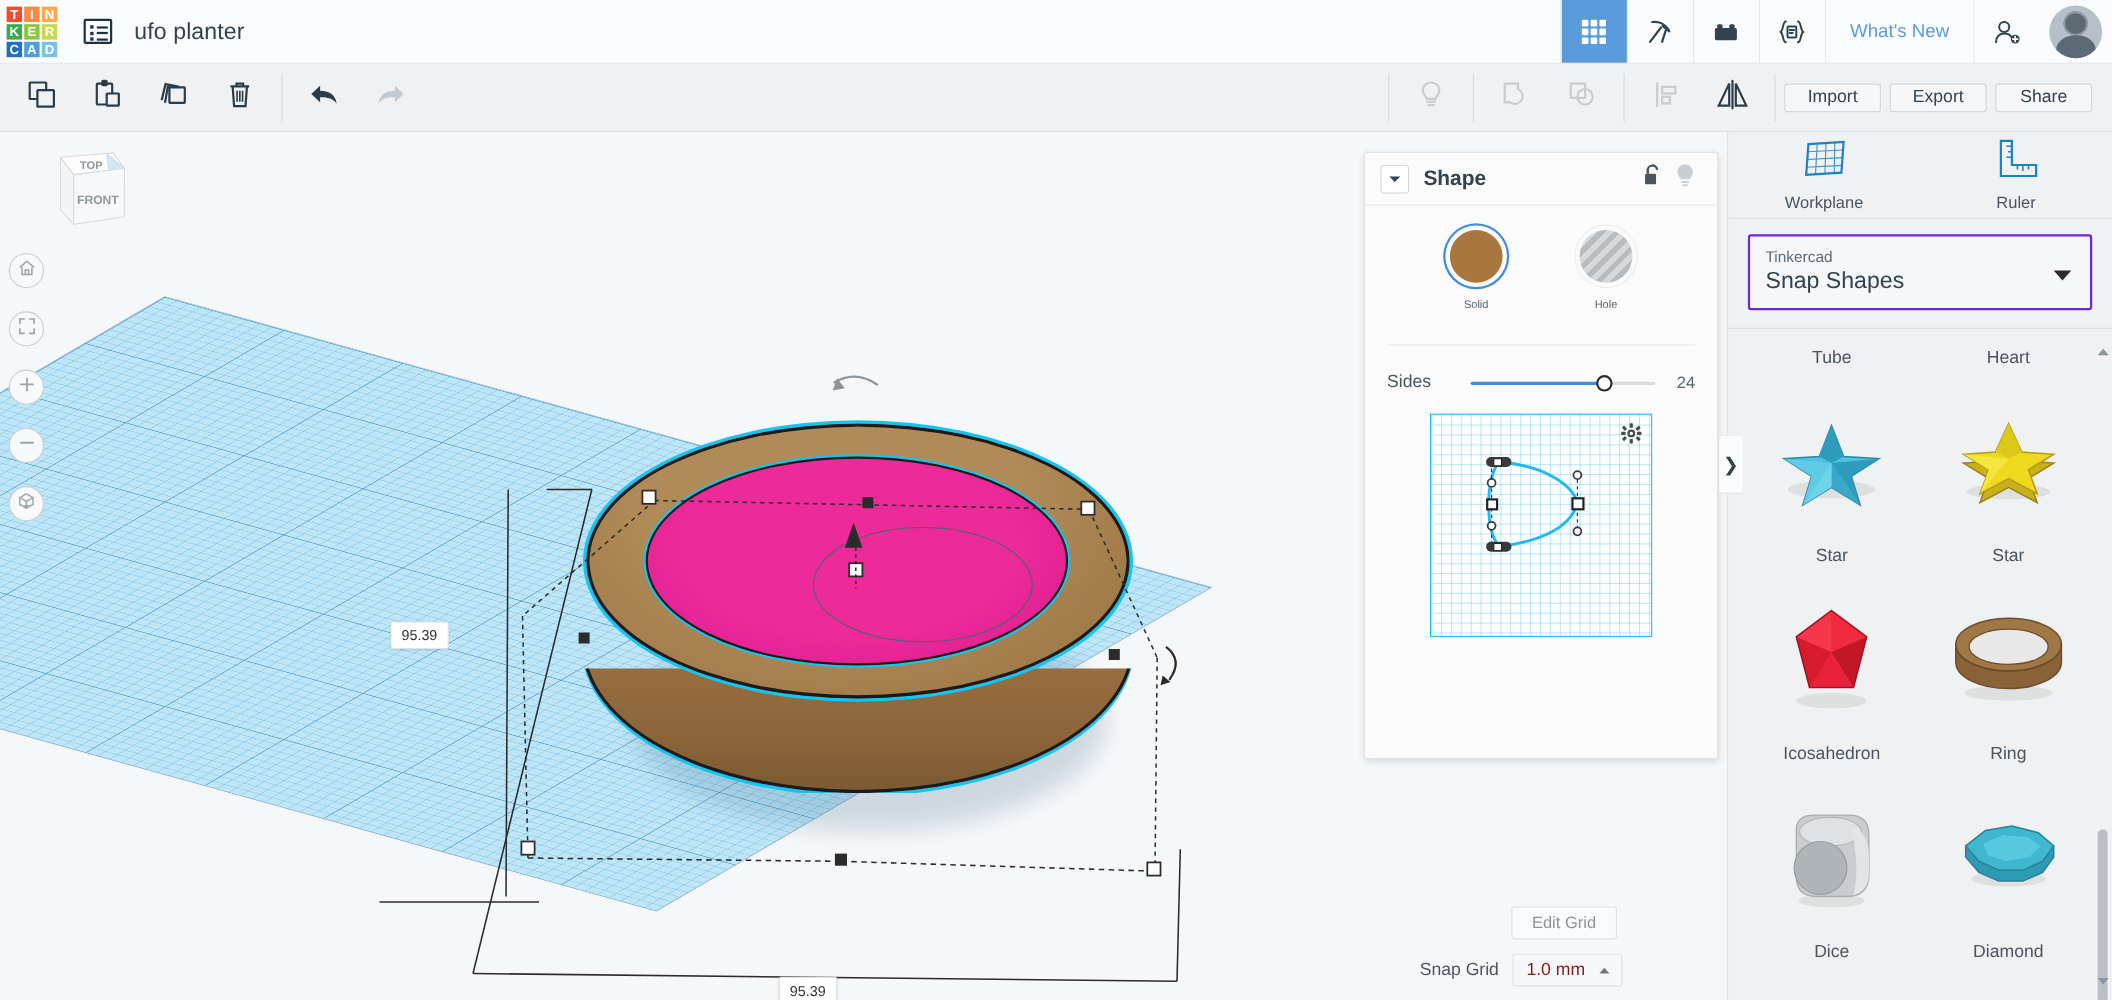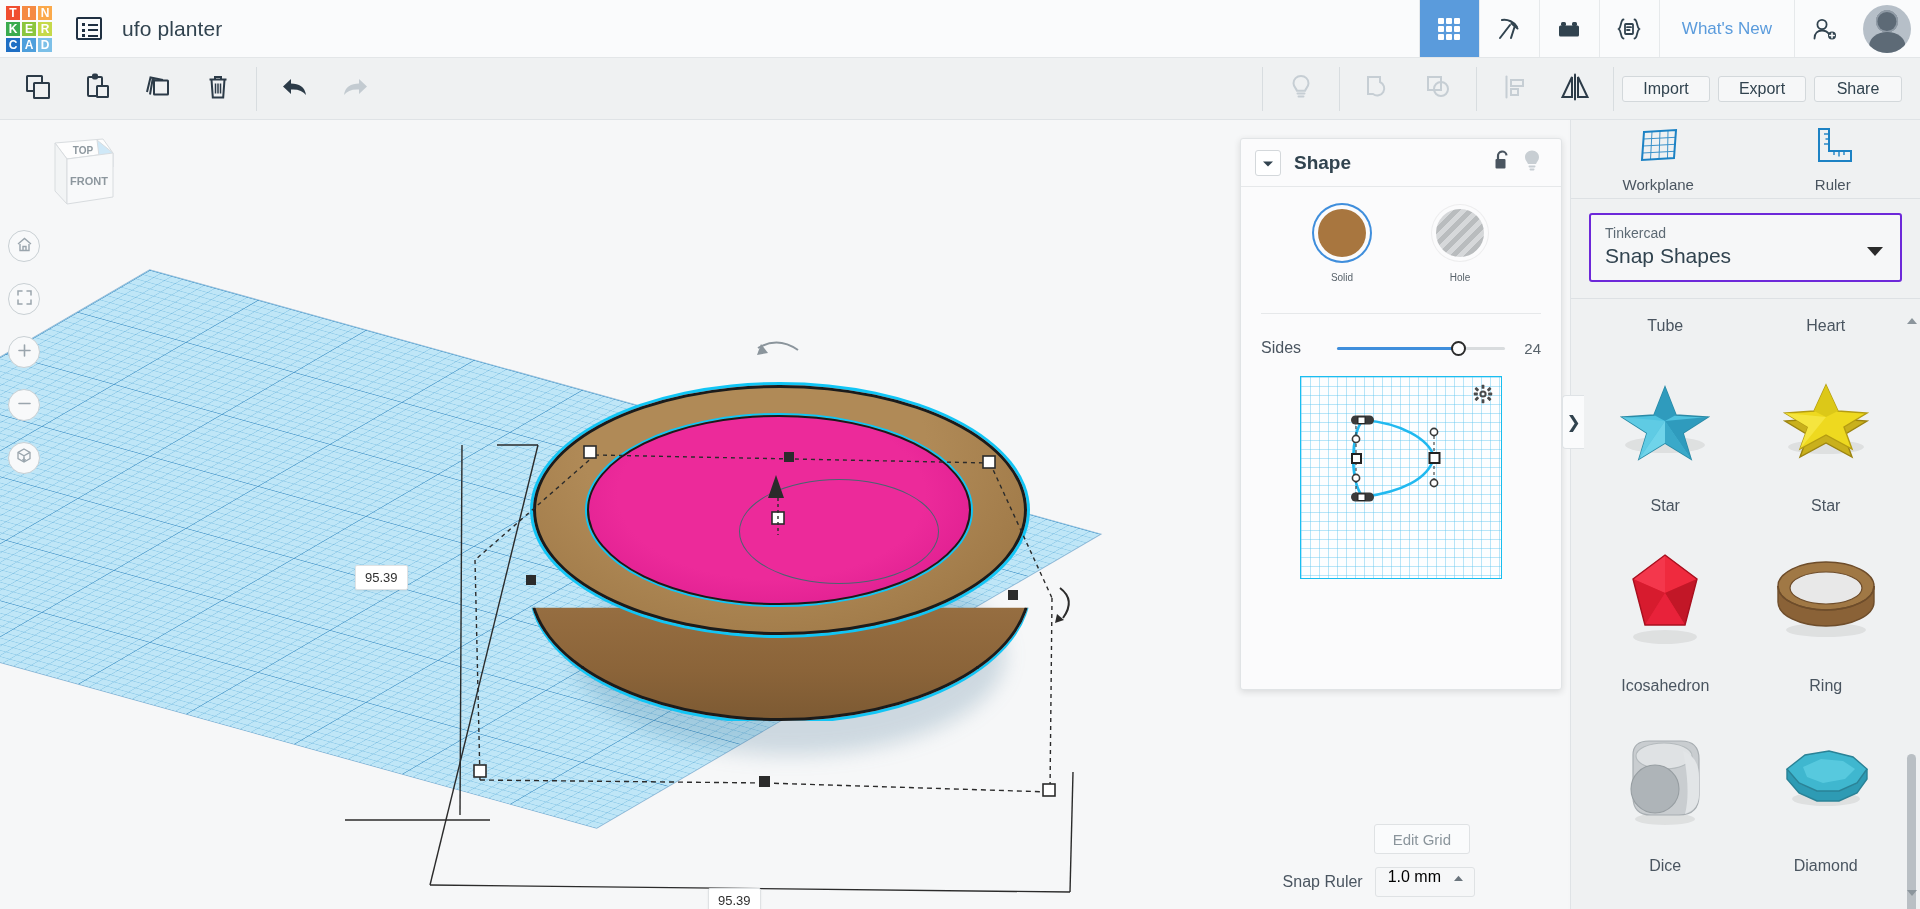--- a/index.html
+++ b/index.html
@@ -259,22 +259,22 @@
     background:#fafbfc; font-size:15px; color:#8b959c;
     display:flex; align-items:center; cursor:pointer;
   }
   .snap-row {
     position:absolute; right:95px; bottom:12px; pointer-events:auto;
     display:flex; align-items:center; gap:12px;
   }
   .snap-lbl { font-size:16px; color:#4a5560; }
   .snap-sel {
     height:30px; padding:0 10px 0 12px; border:1px solid #dfe2e4; border-radius:3px;
-    background:#f6f7f8; font-size:16px; color:#000000;
-    display:flex; gap:12px; cursor:pointer;
+    background:#f6f7f8; font-size:16px; color:#7f1d1d;
+    display:flex; align-items:center; gap:12px; cursor:pointer;
   }
 </style>
 </head>
 <body>
 
 <div class="app">
 
   <div class="topbar">
     <div class="logo" id="logo-grid">
         <span style="background: rgb(240, 78, 48);">T</span>
@@ -691,21 +691,21 @@
             <rect x="57" y="117" width="7" height="6.5" fill="#ffffff" stroke="#222" stroke-width="1"></rect>
           </g>
         </svg>
       </div>
     </div>
   </div>
 
   <div class="bottombar">
     <div class="edit-grid-btn">Edit Grid</div>
     <div class="snap-row">
-      <div class="snap-lbl">Snap Ruler</div>
+      <div class="snap-lbl">Snap Grid</div>
       <div class="snap-sel">
         <span>1.0 mm</span>
         <span>
           <svg width="11" height="7" viewBox="0 0 11 7">
               <path d="M5.5 0.8 L10 6 L1 6 Z" fill="#6b757d"></path>
             </svg>
         </span>
       </div>
     </div>
   </div>

